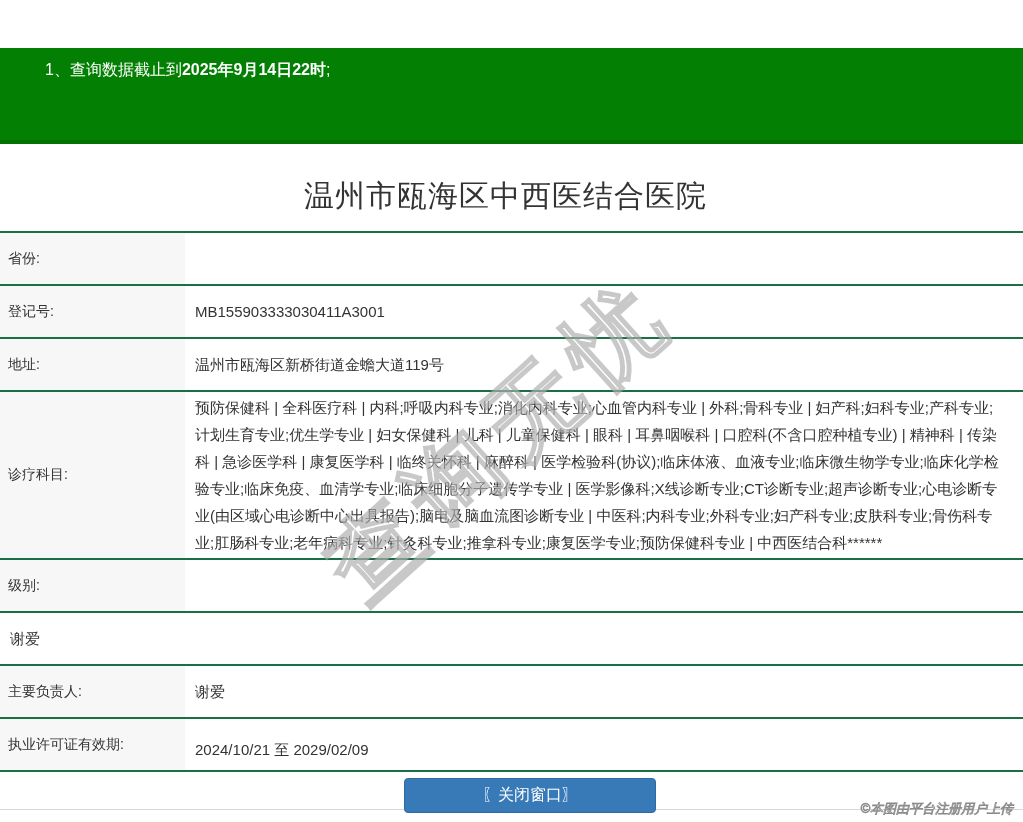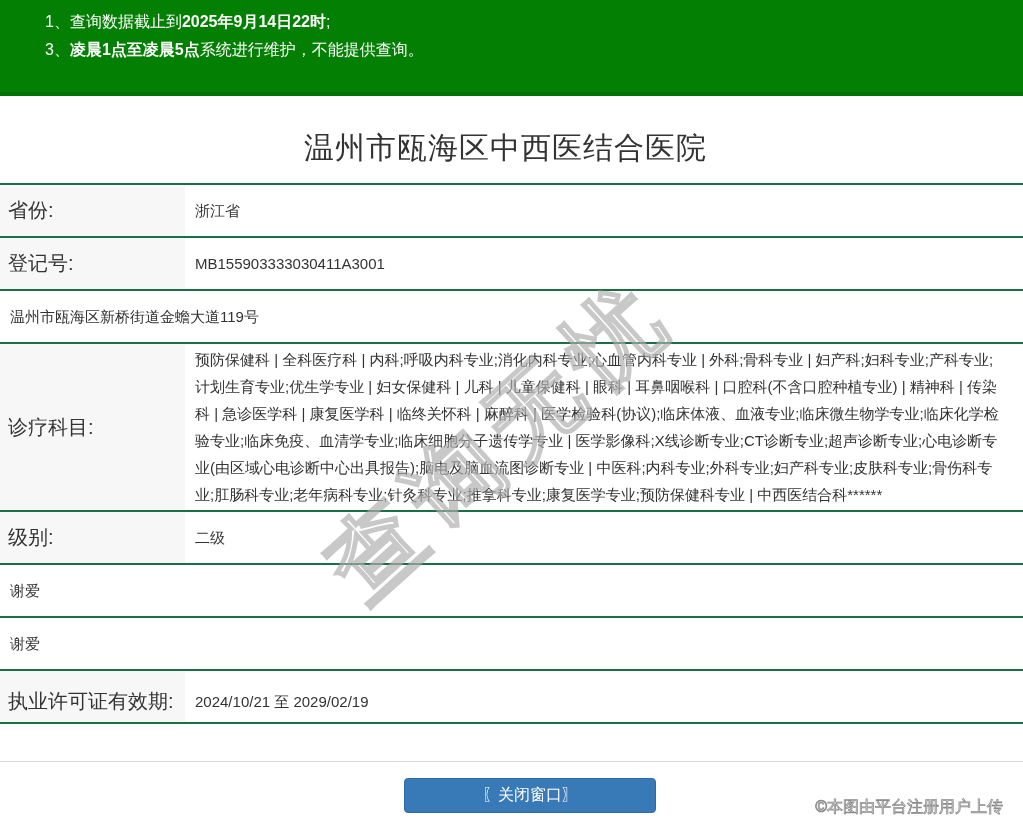--- a/index.html
+++ b/index.html
@@ -1,94 +1,93 @@
 <!DOCTYPE html>
 <html><head>
 <meta charset="utf-8">
 <style>
   * { margin:0; padding:0; box-sizing:border-box; }
   html,body { background:#fff; }
   body { font-family:"Liberation Sans","DejaVu Sans",sans-serif; }
   .page { position:relative; width:1023px; height:822px; background:#fff; overflow:hidden; }
 
   
-  .banner { background:#038003; height:96px; padding:8px 10px 0 45px; border-bottom:4px solid #027202; }
+  .banner { background:#038003; height:96px; padding:8px 10px 0 45px; border-bottom:4px solid #027202;margin-top:48px; }
   .notice-line { height:28px; line-height:28px; color:#ffffff; font-size:16px; white-space:nowrap; }
   .notice-line .b { font-weight:bold; }
 
   
   .title { text-align:center; font-size:30px; line-height:43px; padding:30px 12px 14px 0; color:#333; font-weight:400; letter-spacing:1px; }
 
   
   .table-wrap { height:579px; overflow:hidden; border-top:2px solid #1b6f46; border-bottom:1px solid #d8d8d8; }
   .row { display:flex; border-bottom:2px solid #1b6f46; min-height:53px; }
-  .cell-label { flex:0 0 185px; width:185px; background:#f7f7f7; padding:0 8px; display:flex; align-items:center; font-size:20px; color:#333; }
+  .cell-label { flex:0 0 185px; width:185px; background:#f7f7f7; padding:0 8px; display:flex; align-items:center; font-size:14px; color:#333; }
   .cell-value { flex:1; padding:2px 16px 2px 10px; display:flex; align-items:center; font-size:15px; color:#333; line-height:27px; }
   .row:last-child .cell-label, .row:last-child .cell-value { align-items:flex-start; padding-top:17px; }
 
   
   .wm-diagonal { position:absolute; left:160px; top:160px; width:680px; height:560px;
     display:flex; align-items:center; justify-content:center;
     transform:rotate(-42deg); font-size:92px; font-weight:bold; letter-spacing:14px;
     color:rgba(255,255,255,0.30); -webkit-text-stroke:2px rgba(155,155,155,0.55);
     pointer-events:none; z-index:4; white-space:nowrap; }
 
   
-  .wm-corner { position:absolute; right:20px; bottom:4px; font-size:16px; z-index:4;
-    color:rgba(255,255,255,0.92); -webkit-text-stroke:0.8px #8a8a8a; pointer-events:none; }
+  .wm-corner { position:absolute; right:10px; bottom:4px; font-size:13px; z-index:4;
+    color:rgba(255,255,255,0.92); -webkit-text-stroke:0.8px #8a8a8a; pointer-events:none;font-style:italic; }
 
   
   .close-btn { position:absolute; left:404px; top:778px; width:252px; height:35px;
     background:#3879b8; border:1px solid #2f6ba3; border-radius:4px;
     color:#ffffff; font-size:16px; cursor:pointer; z-index:5;
     font-family:"Liberation Sans","DejaVu Sans",sans-serif; }
 </style>
 </head>
 <body>
 
 <div class="page">
 
   <div class="banner">
     <div id="notice-list">
         <div class="notice-line"><span>1、</span><span>查询数据截止到</span><span class="b">2025年9月14日22时</span><span>;</span></div>
-        <div class="notice-line"><span>3、</span><span></span><span class="b">凌晨1点至凌晨5点</span><span>系统进行维护，不能提供查询。</span></div>
       </div>
   </div>
 
   <div class="title">温州市瓯海区中西医结合医院</div>
 
   <div class="table-wrap" id="table-rows">
       <div class="row">
         <div class="cell-label">省份:</div>
-        <div class="cell-value">浙江省</div>
       </div>
       <div class="row">
         <div class="cell-label">登记号:</div>
         <div class="cell-value">MB155903333030411A3001</div>
       </div>
       <div class="row">
+        <div class="cell-label">地址:</div>
         <div class="cell-value">温州市瓯海区新桥街道金蟾大道119号</div>
       </div>
       <div class="row">
         <div class="cell-label">诊疗科目:</div>
         <div class="cell-value">预防保健科 | 全科医疗科 | 内科;呼吸内科专业;消化内科专业;心血管内科专业 | 外科;骨科专业 | 妇产科;妇科专业;产科专业;计划生育专业;优生学专业 | 妇女保健科 | 儿科 | 儿童保健科 | 眼科 | 耳鼻咽喉科 | 口腔科(不含口腔种植专业) | 精神科 | 传染科 | 急诊医学科 | 康复医学科 | 临终关怀科 | 麻醉科 | 医学检验科(协议);临床体液、血液专业;临床微生物学专业;临床化学检验专业;临床免疫、血清学专业;临床细胞分子遗传学专业 | 医学影像科;X线诊断专业;CT诊断专业;超声诊断专业;心电诊断专业(由区域心电诊断中心出具报告);脑电及脑血流图诊断专业 | 中医科;内科专业;外科专业;妇产科专业;皮肤科专业;骨伤科专业;肛肠科专业;老年病科专业;针灸科专业;推拿科专业;康复医学专业;预防保健科专业 | 中西医结合科******</div>
       </div>
       <div class="row">
         <div class="cell-label">级别:</div>
-        <div class="cell-value">二级</div>
       </div>
       <div class="row">
         <div class="cell-value">谢爱</div>
       </div>
       <div class="row">
+        <div class="cell-label">主要负责人:</div>
         <div class="cell-value">谢爱</div>
       </div>
       <div class="row">
         <div class="cell-label">执业许可证有效期:</div>
-        <div class="cell-value">2024/10/21 至 2029/02/19</div>
+        <div class="cell-value">2024/10/21 至 2029/02/09</div>
       </div>
     </div>
 
   <div class="wm-diagonal">查询无忧</div>
 
   <button class="close-btn">〖关闭窗口〗</button>
 
   <div class="wm-corner">©本图由平台注册用户上传</div>
 
 </div>

